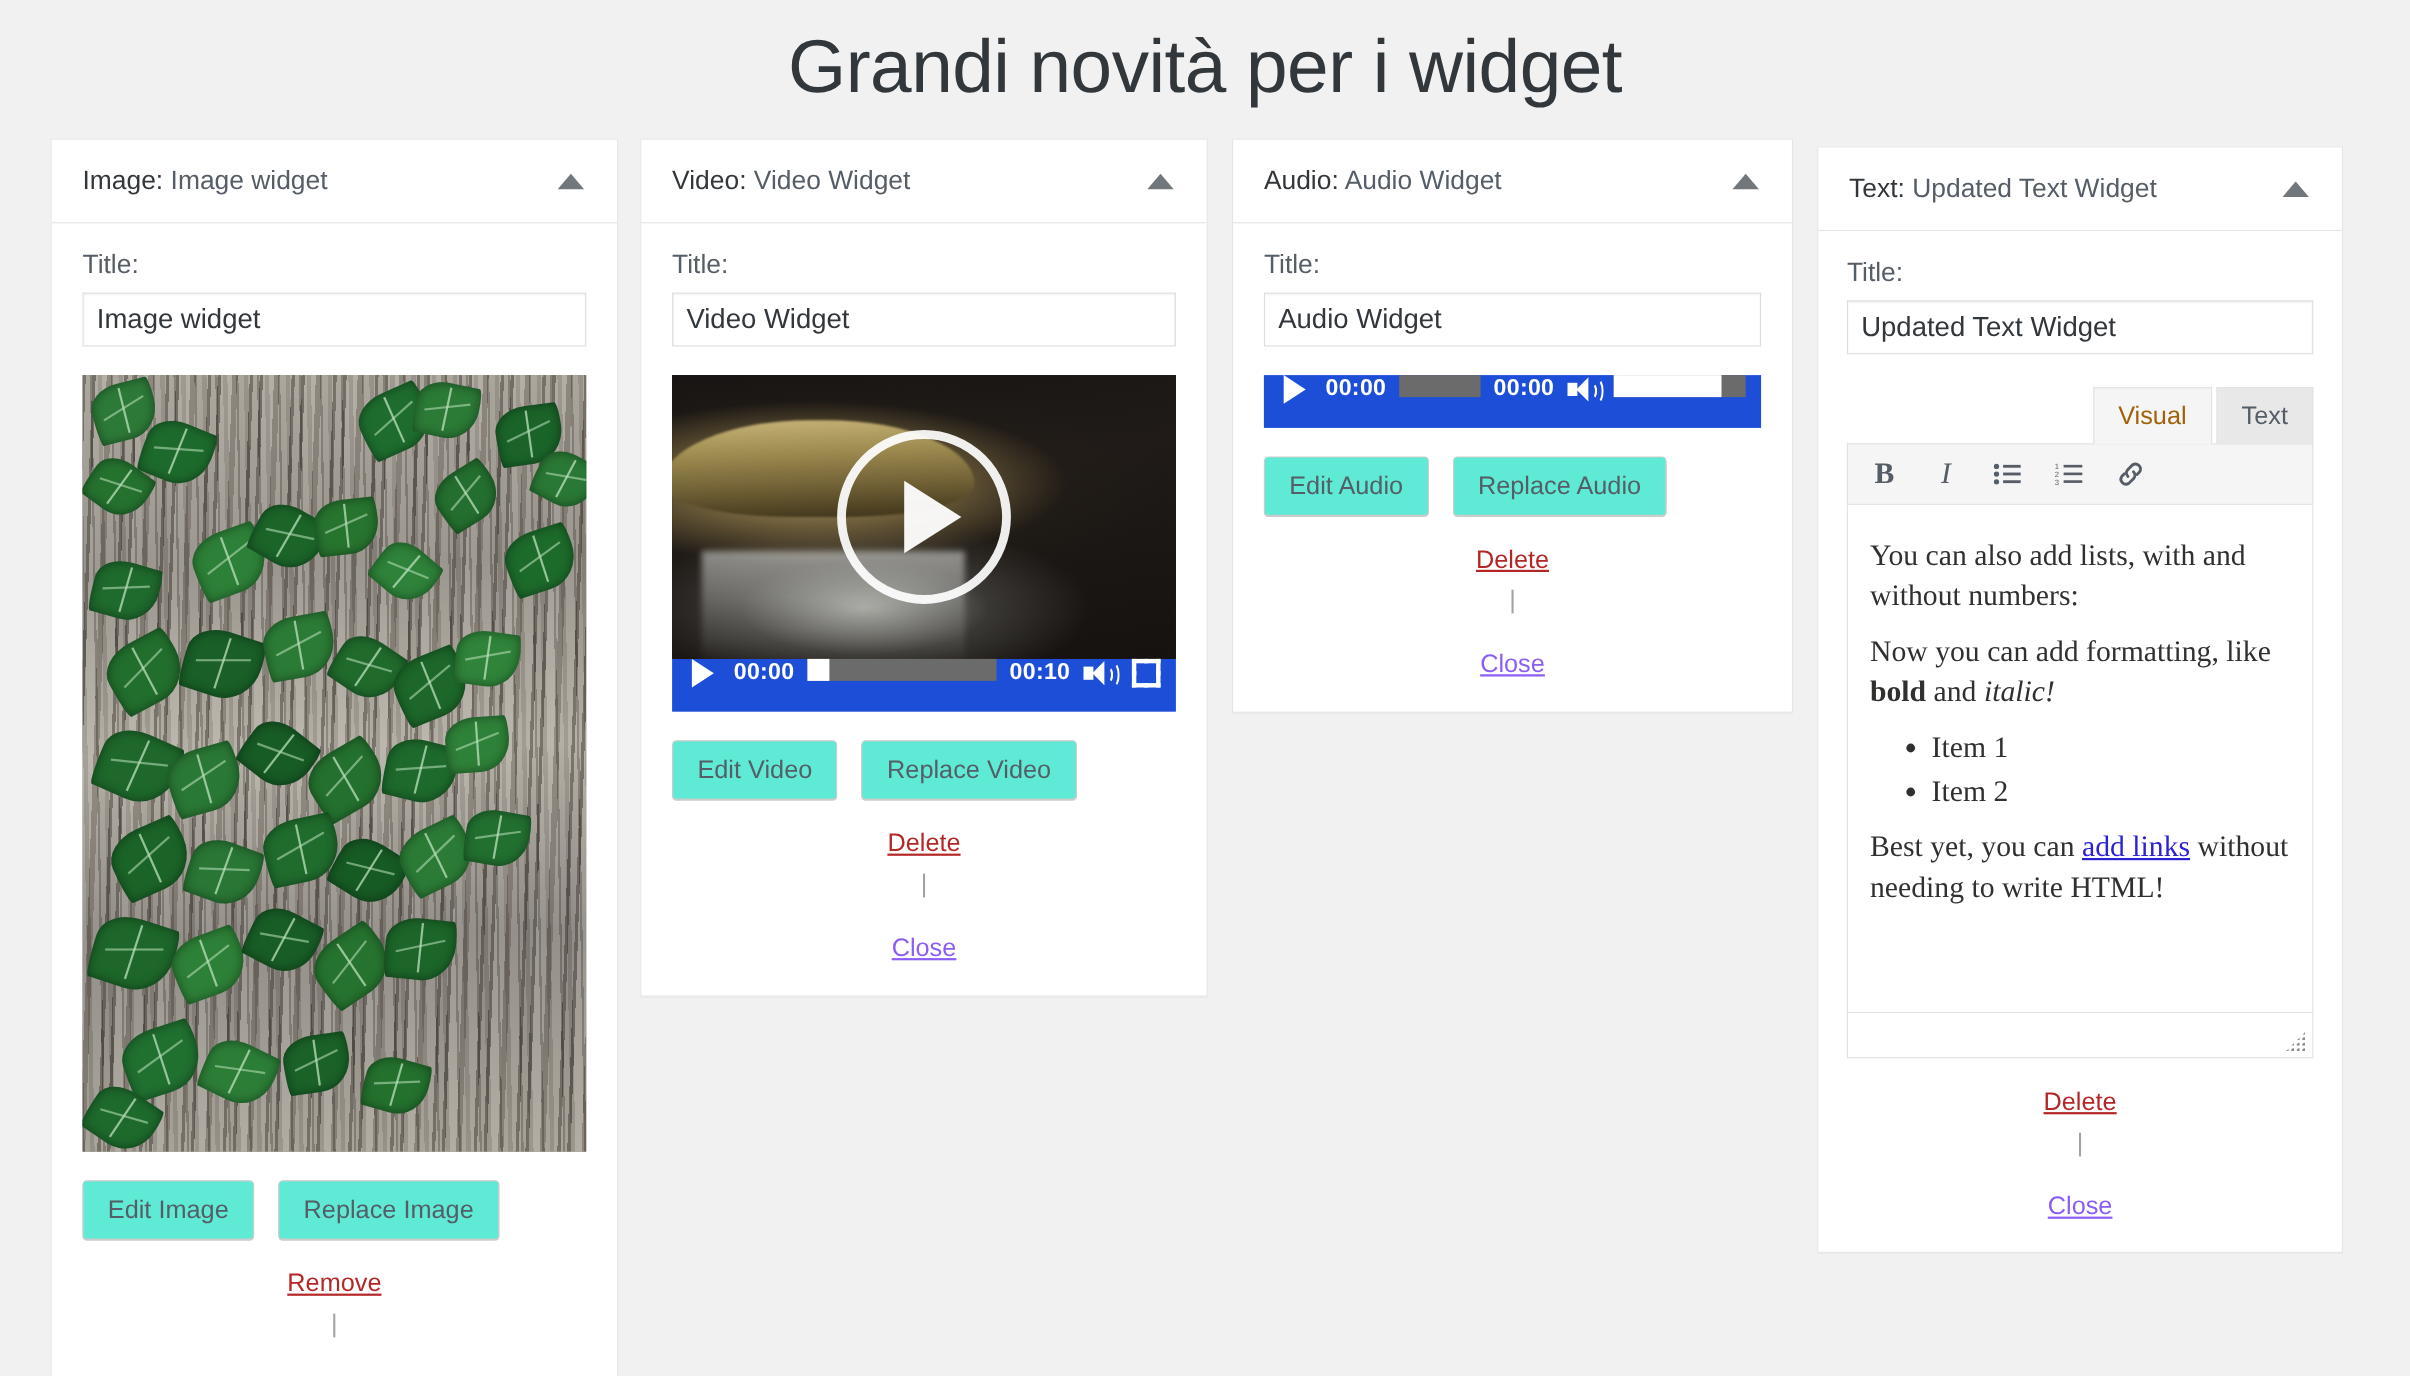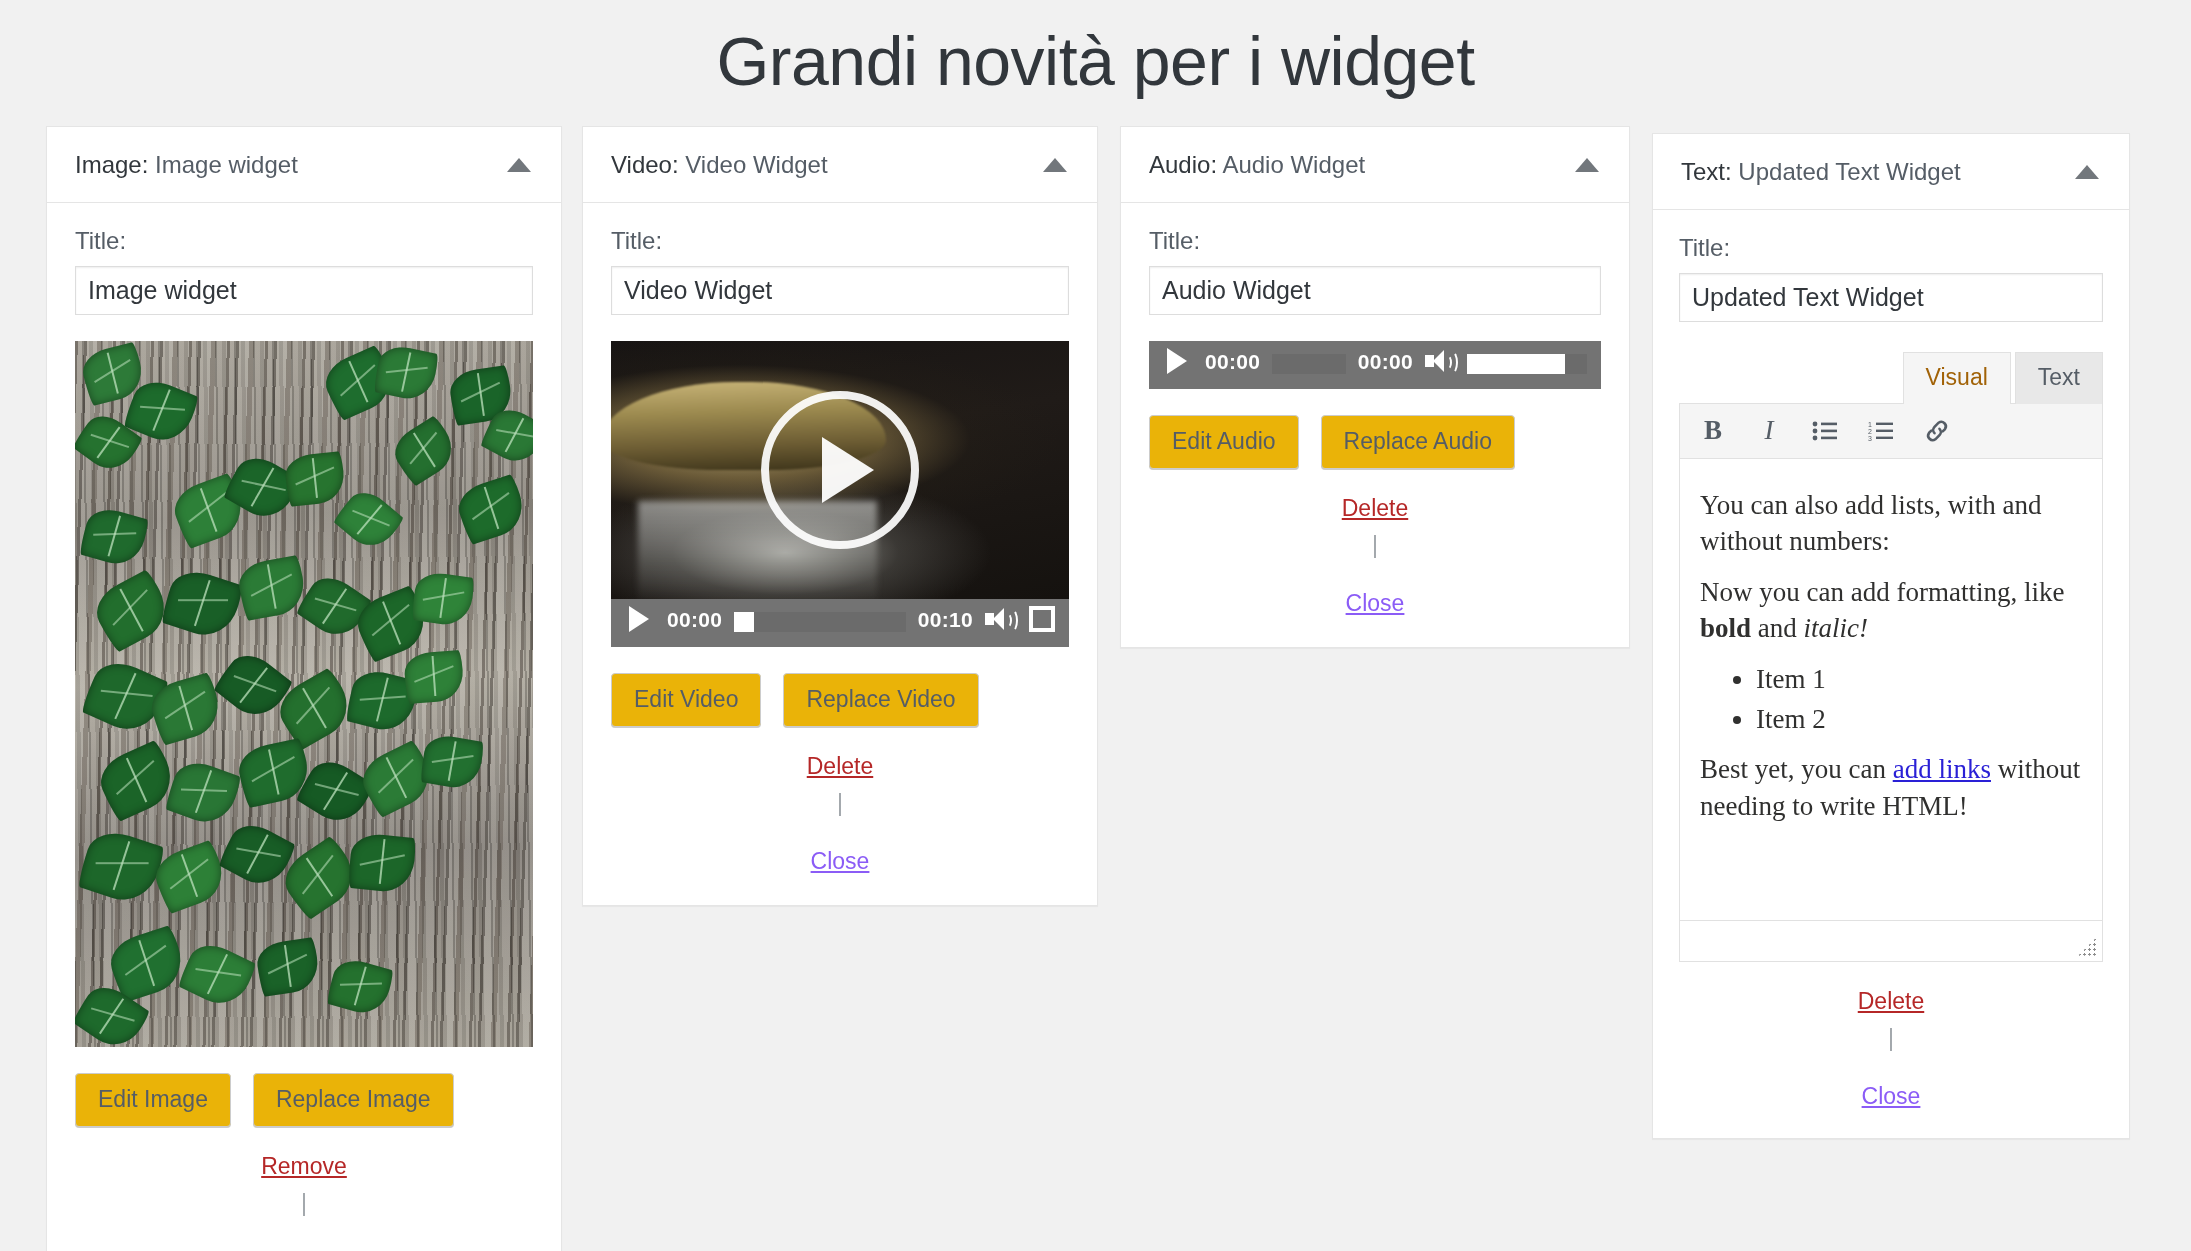--- a/index.html
+++ b/index.html
@@ -196,24 +196,24 @@
     width: 0; height: 0;
     border-left: 52px solid rgba(255,255,255,.95);
     border-top: 33px solid transparent;
     border-bottom: 33px solid transparent;
     margin-left: 16px;
   }
 
   
   .media-bar {
     display: flex;
-    align-items: flex-end;
-    background: #737373;
+    align-items: flex-start;
+    background: #1d4ed8;
     height: 48px;
-    padding: 15px 14px;
+    padding: 0 14px;
     box-sizing: border-box;
     gap: 12px;
   }
   .media-bar.audio-bar { margin-top: 26px; }
   .mb-play {
     width: 0; height: 0;
     border-left: 20px solid #fff;
     border-top: 13px solid transparent;
     border-bottom: 13px solid transparent;
     flex: none;
@@ -306,21 +306,21 @@
   
   .btn-row {
     margin-top: 26px;
     display: flex;
     gap: 22px;
   }
   .btn {
     font-family: "Liberation Sans", sans-serif;
     font-size: 23px;
     color: #555d66;
-    background: #eab308;
+    background: #5eead4;
     border: 1px solid #ccc;
     border-radius: 4px;
     padding: 11px 22px;
     cursor: pointer;
     line-height: 1.3;
     box-shadow: 0 1px 0 #ccc;
   }
   .link-row {
     margin-top: 26px;
     font-size: 23px;

